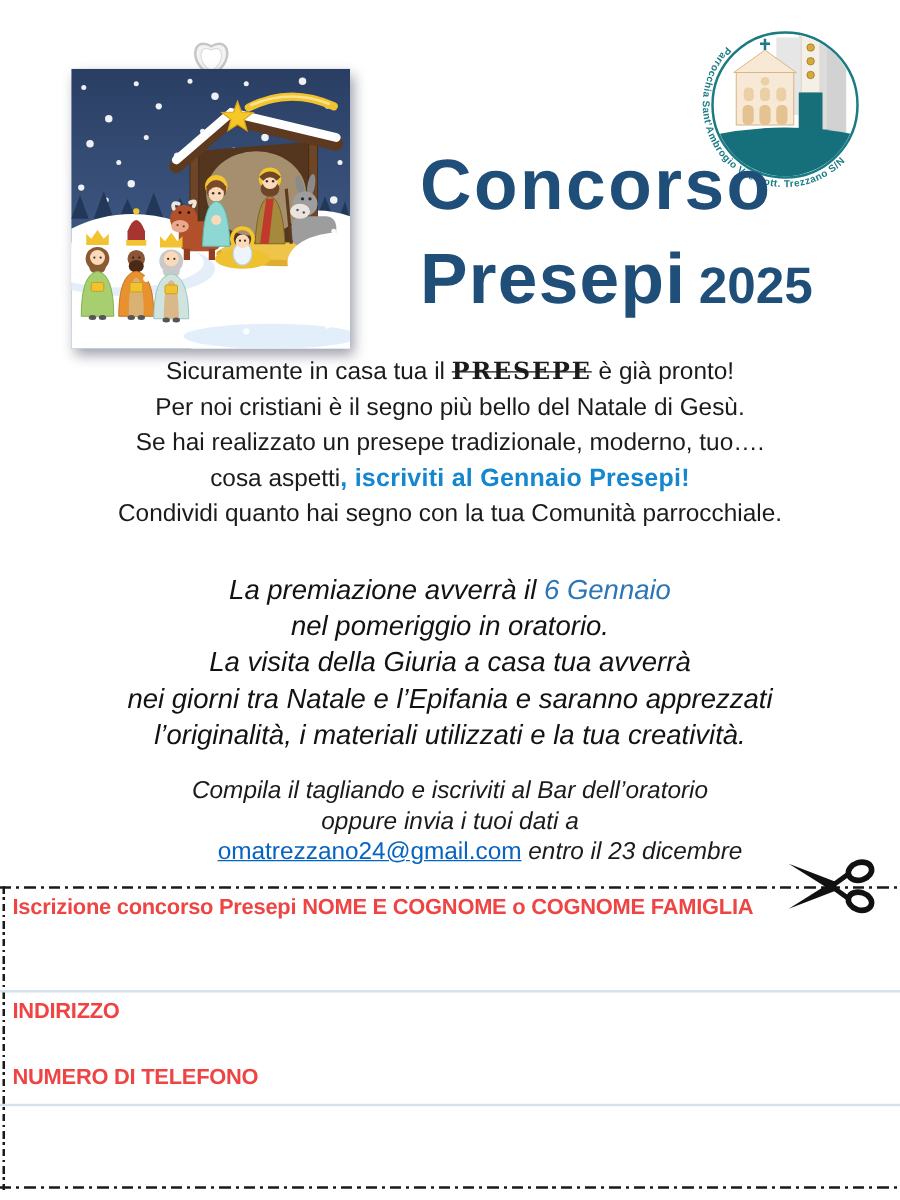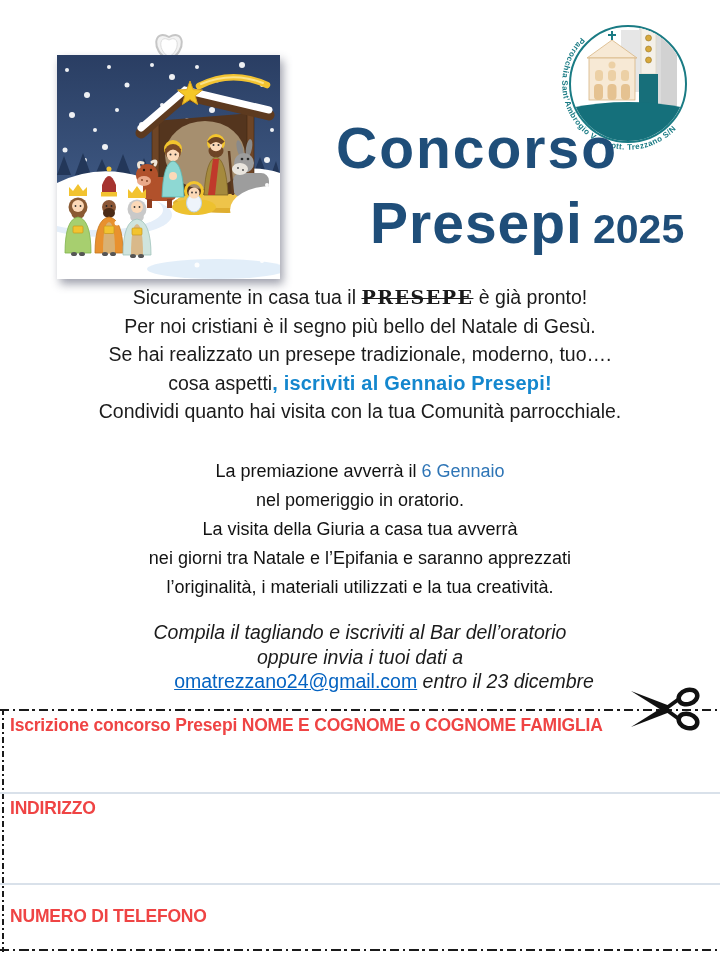--- a/index.html
+++ b/index.html
@@ -9,29 +9,29 @@
     font-family:"Liberation Sans",sans-serif;color:#1b1b1b;
   }
   
   .hanger{position:absolute;left:141px;top:24px;width:56px;height:38px;}
   .tile{position:absolute;left:57px;top:55px;width:223px;height:224px;
         filter:drop-shadow(3px 5px 5px rgba(40,45,70,.45));}
   .logo{position:absolute;left:543px;top:8px;width:170px;height:150px;}
   
   .title{position:absolute;left:336px;top:120px;color:#1f4e79;font-weight:bold;line-height:1;}
   .title-l1{font-size:57px;letter-spacing:2px;}
-  .title-l2{margin-top:18px;margin-left:34px;font-size:57px;letter-spacing:1px;white-space:nowrap;}
+  .title-l2{margin-top:18px;font-size:57px;letter-spacing:1px;white-space:nowrap;}
   .title-year{font-size:41px;margin-left:10px;letter-spacing:0;}
   
   .centerblock{position:absolute;left:0;width:720px;text-align:center;}
   .intro{top:283px;font-size:19.5px;line-height:28.5px;}
   .presepe{font-family:"DejaVu Serif",serif;font-weight:bold;font-size:19px;letter-spacing:1.5px;
            text-decoration:line-through;text-decoration-thickness:1.2px;}
   .cta{color:#1487ce;font-weight:800;font-size:20px;letter-spacing:.2px;}
-  .details{top:457px;font-size:18px;line-height:29px;color:#121212;}
+  .details{top:457px;font-style:italic;font-size:22px;line-height:29px;color:#121212;}
   .date{color:#2e75b6;}
   .submit{top:620px;font-style:italic;font-size:19.5px;line-height:24.5px;}
   .email{font-style:normal;color:#0563c1;text-decoration:underline;cursor:pointer;margin-left:48px;}
   
   .cut-h{position:absolute;left:0;width:720px;height:2px;
     background-image:repeating-linear-gradient(to right,
       #1a1a1a 0 9px,transparent 9px 13px,#1a1a1a 13px 15.5px,transparent 15.5px 19.5px);}
   .cut-v{position:absolute;width:2px;
     background-image:repeating-linear-gradient(to bottom,
       #1a1a1a 0 6px,transparent 6px 9px,#1a1a1a 9px 11px,transparent 11px 14px);}
@@ -251,21 +251,21 @@
   <div class="title">
     <div class="title-l1">Concorso</div>
     <div class="title-l2"><span>Presepi</span><span class="title-year">2025</span></div>
   </div>
 
   <div class="centerblock intro">
     <div><span>Sicuramente in casa tua il </span><span class="presepe">PRESEPE</span><span> è già pronto!</span></div>
     <div>Per noi cristiani è il segno più bello del Natale di Gesù.</div>
     <div>Se hai realizzato un presepe tradizionale, moderno, tuo….</div>
     <div><span>cosa aspetti</span><span class="cta">, iscriviti al Gennaio Presepi!</span></div>
-    <div>Condividi quanto hai visita con la tua Comunità parrocchiale.</div>
+    <div>Condividi quanto hai segno con la tua Comunità parrocchiale.</div>
   </div>
 
   <div class="centerblock details">
     <div><span>La premiazione avverrà il </span><span class="date">6 Gennaio</span></div>
     <div>nel pomeriggio in oratorio.</div>
     <div>La visita della Giuria a casa tua avverrà</div>
     <div>nei giorni tra Natale e l’Epifania e saranno apprezzati</div>
     <div>l’originalità, i materiali utilizzati e la tua creatività.</div>
   </div>
 
@@ -285,18 +285,18 @@
     <ellipse cx="60" cy="35" rx="9.5" ry="7" fill="none" stroke="#111" stroke-width="4.5" transform="rotate(18 60 35)"></ellipse>
     <circle cx="39" cy="23" r="2.2" fill="#111"></circle>
   </svg>
   <div class="cut-v" style="left:2px;top:709px;height:243px;"></div>
 
   <div>
     <div class="flabel" style="top:715px;">Iscrizione concorso Presepi NOME E COGNOME o COGNOME FAMIGLIA</div>
     <div class="sep" style="top:792px;"></div>
     <div class="flabel" style="top:798px;">INDIRIZZO</div>
     <div class="sep" style="top:883px;"></div>
-    <div class="flabel" style="top:906px;">NUMERO DI TELEFONO</div>
+    <div class="flabel" style="top:851px;">NUMERO DI TELEFONO</div>
   </div>
 
   <div class="cut-h" style="top:949px;"></div>
 
 </div>
 
 </body></html>

